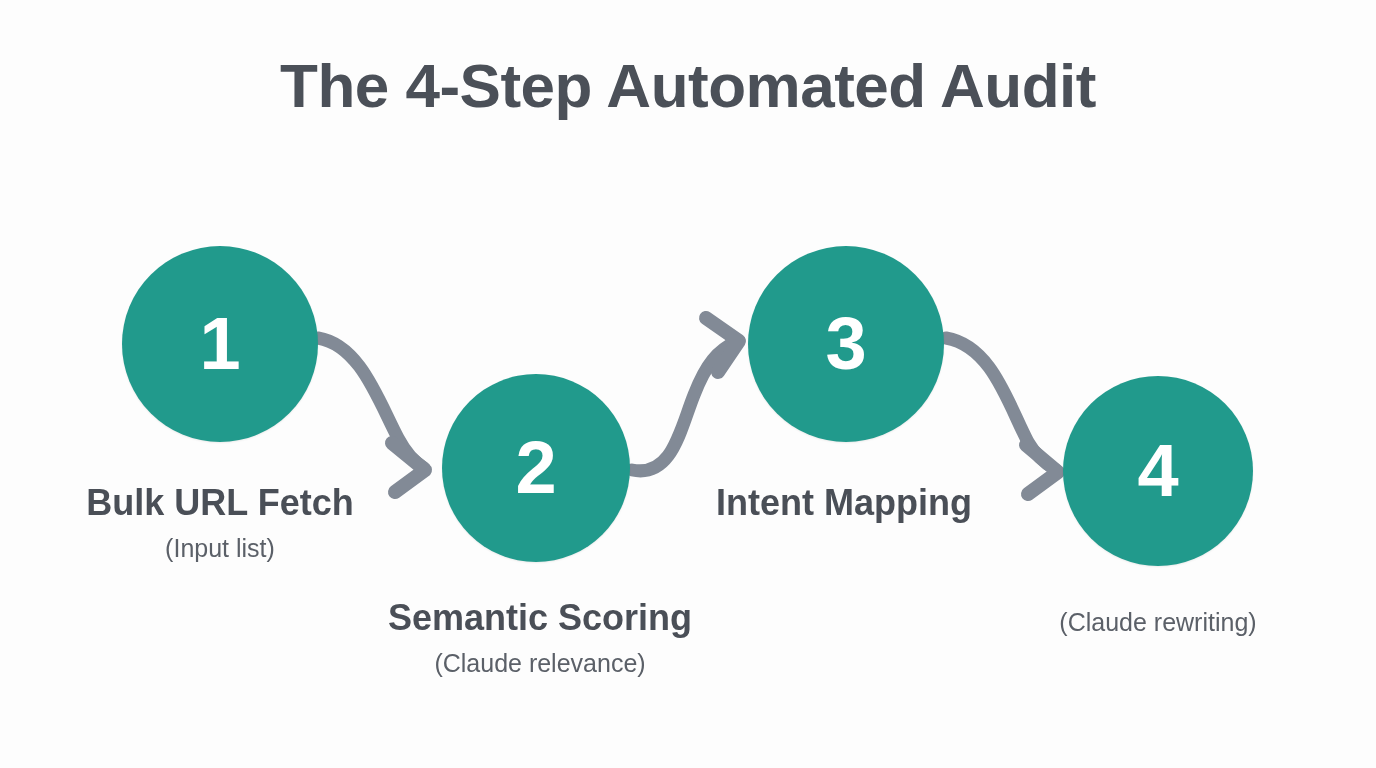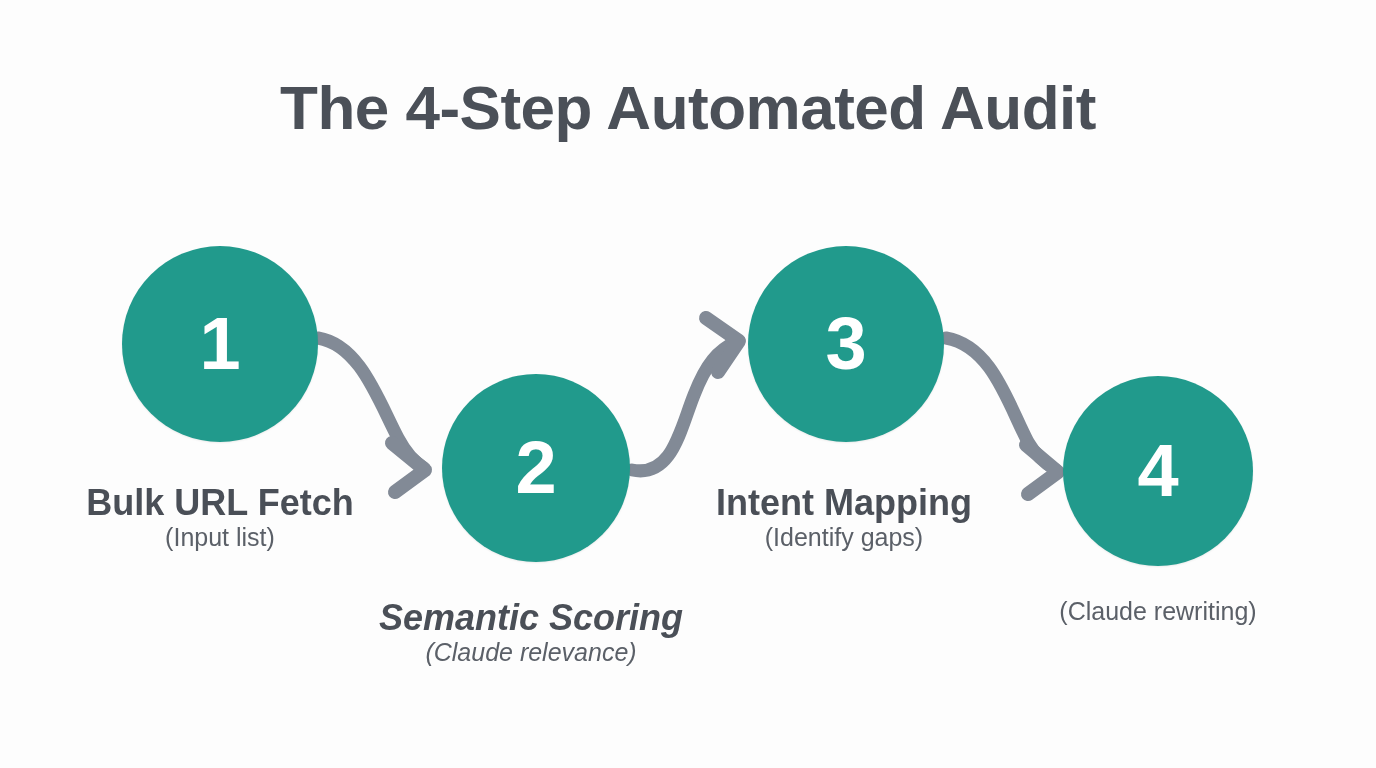--- a/index.html
+++ b/index.html
@@ -15,21 +15,21 @@
   }
   #canvas {
     position: relative;
     width: 1376px;
     height: 768px;
     background: #fdfdfd;
   }
   #title {
     position: absolute;
     left: 0;
-    top: 72px;
+    top: 50px;
     width: 1376px;
     text-align: center;
     font-size: 62px;
     font-weight: bold;
     letter-spacing: -0.5px;
     color: #4b5058;
     white-space: nowrap;
   }
   .arrows-layer {
     position: absolute;
@@ -67,20 +67,21 @@
     font-size: 36px;
     font-weight: bold;
     color: #4a4f57;
     line-height: 1.15;
   }
   .step-sub {
     font-size: 25px;
     font-weight: normal;
     color: #5b6068;
     line-height: 1.15;
+    margin-top: 11px;
   }
 </style>
 </head>
 <body>
 
 <div id="canvas">
 
   <div id="title">The 4-Step Automated Audit</div>
 
   <svg class="arrows-layer" viewBox="0 0 1376 768" width="1376" height="768" xmlns="http://www.w3.org/2000/svg">
@@ -111,33 +112,32 @@
     <div class="step-labels" style="left:20px; top:482px; width:400px;">
       <div class="step-title">Bulk URL Fetch</div>
       <div class="step-sub">(Input list)</div>
     </div>
   </div>
 
   <div class="step">
     <div class="circle" style="left:442px; top:374px; width:188px; height:188px;">
       <span class="circle-number">2</span>
     </div>
-    <div class="step-labels" style="left:331px; top:597px; width:400px;font-style:italic;">
+    <div class="step-labels" style="left:340px; top:597px; width:400px;">
       <div class="step-title">Semantic Scoring</div>
       <div class="step-sub">(Claude relevance)</div>
     </div>
   </div>
 
   <div class="step">
     <div class="circle" style="left:748px; top:246px; width:196px; height:196px;">
       <span class="circle-number">3</span>
     </div>
     <div class="step-labels" style="left:644px; top:482px; width:400px;">
       <div class="step-title">Intent Mapping</div>
-      <div class="step-sub">(Identify gaps)</div>
     </div>
   </div>
 
   <div class="step">
     <div class="circle" style="left:1063px; top:376px; width:190px; height:190px;">
       <span class="circle-number">4</span>
     </div>
     <div class="step-labels" style="left:958px; top:597px; width:400px;">
       <div class="step-sub">(Claude rewriting)</div>
     </div>

